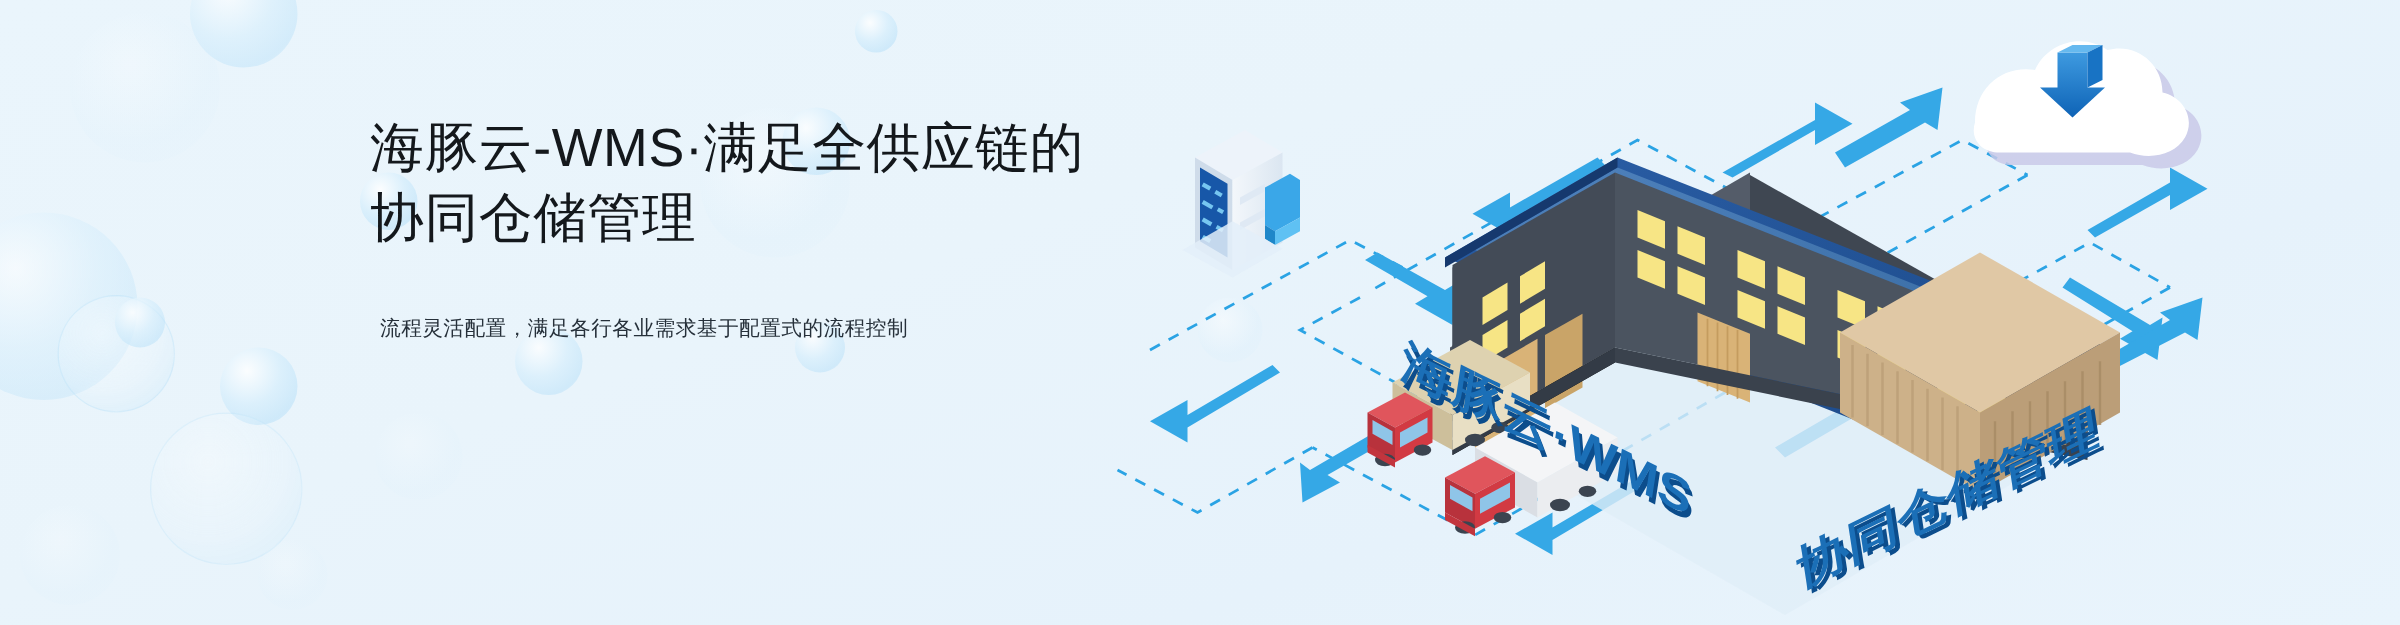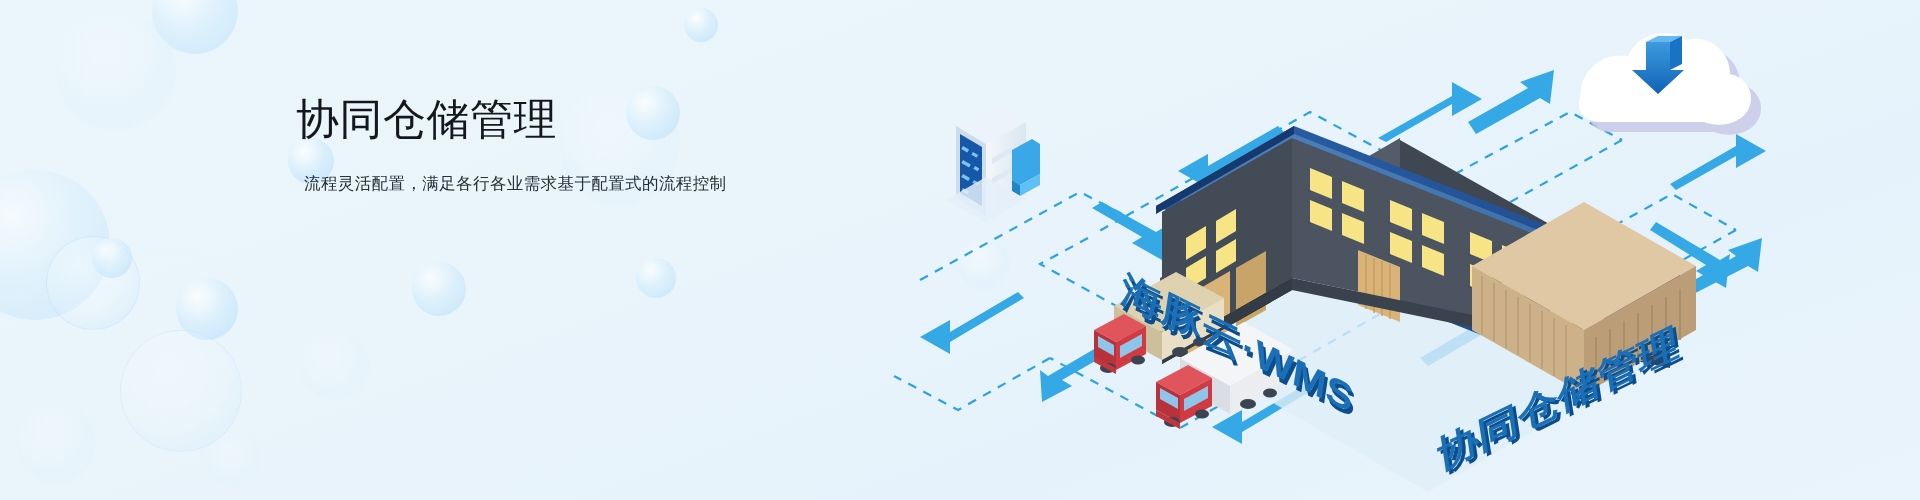--- a/index.html
+++ b/index.html
@@ -33,21 +33,21 @@
       rgba(255,255,255,.5) 0%, rgba(218,239,252,.30) 60%, rgba(205,234,251,.06) 100%);
   }
 
   
   #copy{position:absolute;left:296px;top:92px;width:620px;}
   .headline{
     font-size:43px;line-height:1.30;color:#14181c;font-weight:400;
     letter-spacing:.5px;white-space:nowrap;
   }
   .subhead{
-    margin-top:25px;margin-left:8px;
+    margin-top:48px;margin-left:8px;
     font-size:16.5px;color:#26303a;letter-spacing:.4px;white-space:nowrap;
   }
 
   
   #art{position:absolute;left:880px;top:0;width:1040px;height:500px;}
   #art svg{display:block;width:1040px;height:500px;}
 </style>
 </head>
 <body>
 
@@ -65,20 +65,21 @@
   <div class="bub faint" style="left:560px;top:86px;width:120px;height:120px;opacity:.65;"></div>
   <div class="bub fill" style="left:626px;top:86px;width:54px;height:54px;opacity:.8;"></div>
   <div class="bub fill" style="left:412px;top:262px;width:54px;height:54px;opacity:.8;"></div>
   <div class="bub fill" style="left:636px;top:258px;width:40px;height:40px;opacity:.8;"></div>
   <div class="bub faint" style="left:958px;top:238px;width:52px;height:52px;opacity:.85;"></div>
   <div class="bub faint" style="left:300px;top:330px;width:70px;height:70px;opacity:.4;"></div>
   <div class="bub faint" style="left:16px;top:404px;width:80px;height:80px;opacity:.45;"></div>
   <div class="bub faint" style="left:206px;top:432px;width:56px;height:56px;opacity:.4;"></div>
 
   <div id="copy">
+    <div class="headline">海豚云-WMS·满足全供应链的</div>
     <div class="headline">协同仓储管理</div>
     <div class="subhead">流程灵活配置，满足各行各业需求基于配置式的流程控制</div>
   </div>
 
   <div id="art">
   <svg viewBox="0 0 1040 500" xmlns="http://www.w3.org/2000/svg">
     <defs>
       <linearGradient id="gRoof" x1="0" y1="0" x2="1" y2="1">
         <stop offset="0" stop-color="#2a5ea6"></stop>
             <stop offset="1" stop-color="#1b4886"></stop>

